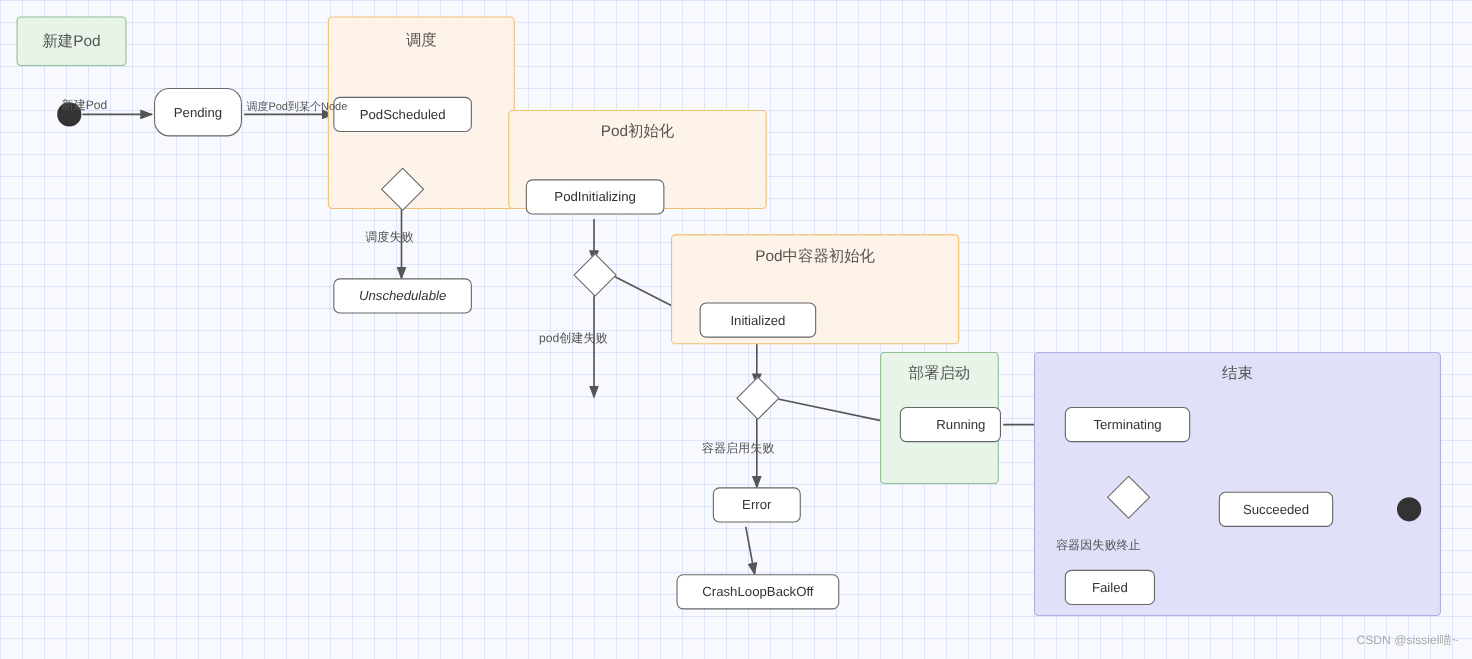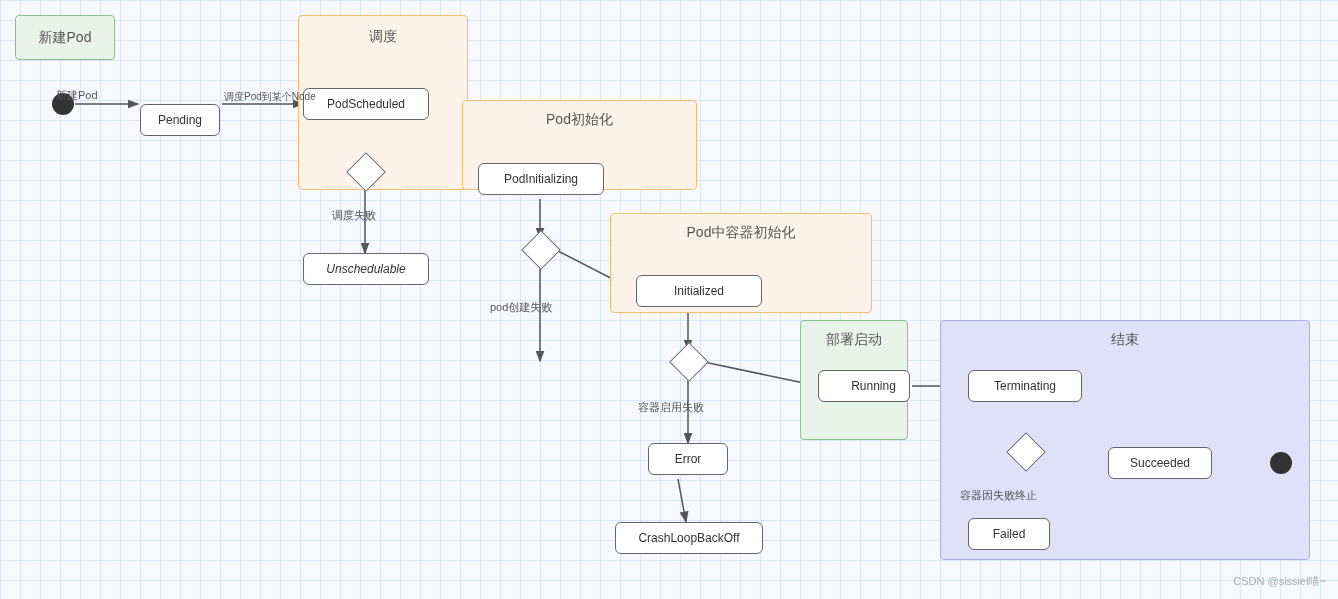--- a/index.html
+++ b/index.html
@@ -166,42 +166,42 @@
   <div class="region" style="left:800px;top:320px;width:108px;height:120px;background:#e8f4e8;border:1.5px solid #90c090;border-radius:4px;">
     <div class="region-title" style="left:0;right:0;top:10px;position:absolute;text-align:center;">部署启动</div>
   </div>
 
   <div class="region" style="left:940px;top:320px;width:370px;height:240px;background:#e0e0f8;border:1.5px solid #b0b0e0;border-radius:4px;">
     <div class="region-title" style="left:0;right:0;top:10px;position:absolute;text-align:center;">结束</div>
   </div>
 
   <div class="circle-start" style="left:52px;top:93px;"></div>
 
-  <div class="state-box" style="left:140px;top:104px;width:80px;height:32px;">
+  <div class="state-box" style="left:140px;top:80px;width:80px;height:44px;border-radius:14px;">
     <span>Pending</span>
   </div>
 
   <div class="state-box" style="left:303px;top:88px;width:126px;height:32px;">
     <span>PodScheduled</span>
   </div>
 
   <div class="diamond" style="left:352px;top:158px;"></div>
 
   <div class="state-box" style="left:303px;top:253px;width:126px;height:32px;font-style:italic;">
     <span>Unschedulable</span>
   </div>
 
   <div class="state-box" style="left:478px;top:163px;width:126px;height:32px;">
     <span>PodInitializing</span>
   </div>
 
   <div class="diamond" style="left:527px;top:236px;"></div>
 
 
-  <div class="state-box" style="left:636px;top:275px;width:126px;height:32px;">
+  <div class="state-box" style="left:636px;top:275px;width:106px;height:32px;">
     <span>Initialized</span>
   </div>
 
   <div class="diamond" style="left:675px;top:348px;"></div>
 
   <div class="state-box" style="left:648px;top:443px;width:80px;height:32px;">
     <span>Error</span>
   </div>
 
   <div class="state-box" style="left:615px;top:522px;width:148px;height:32px;">

